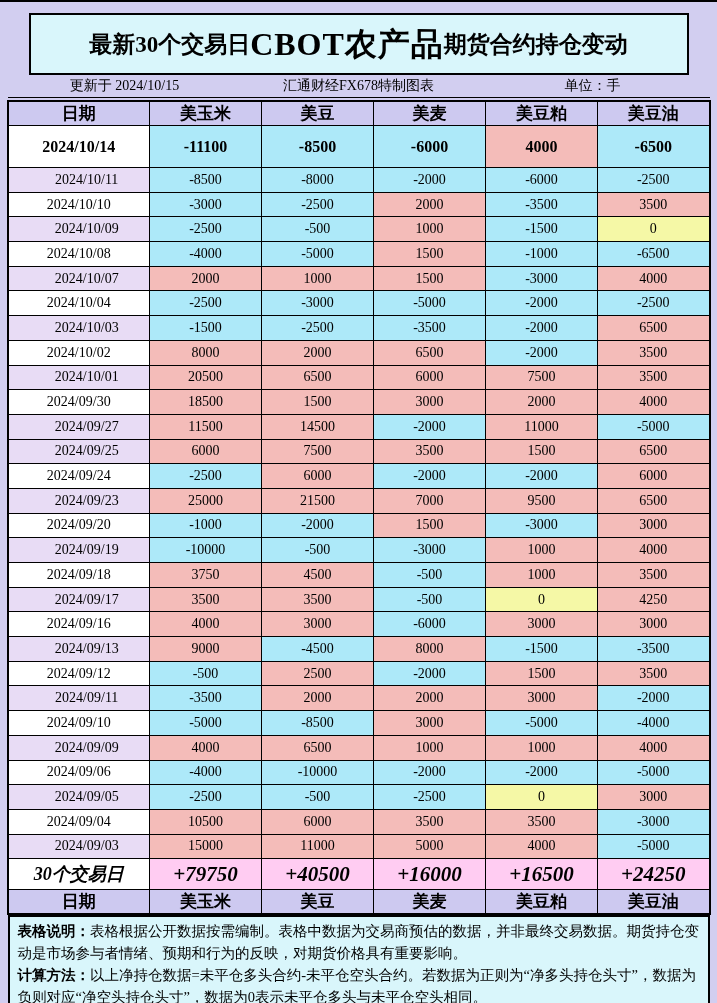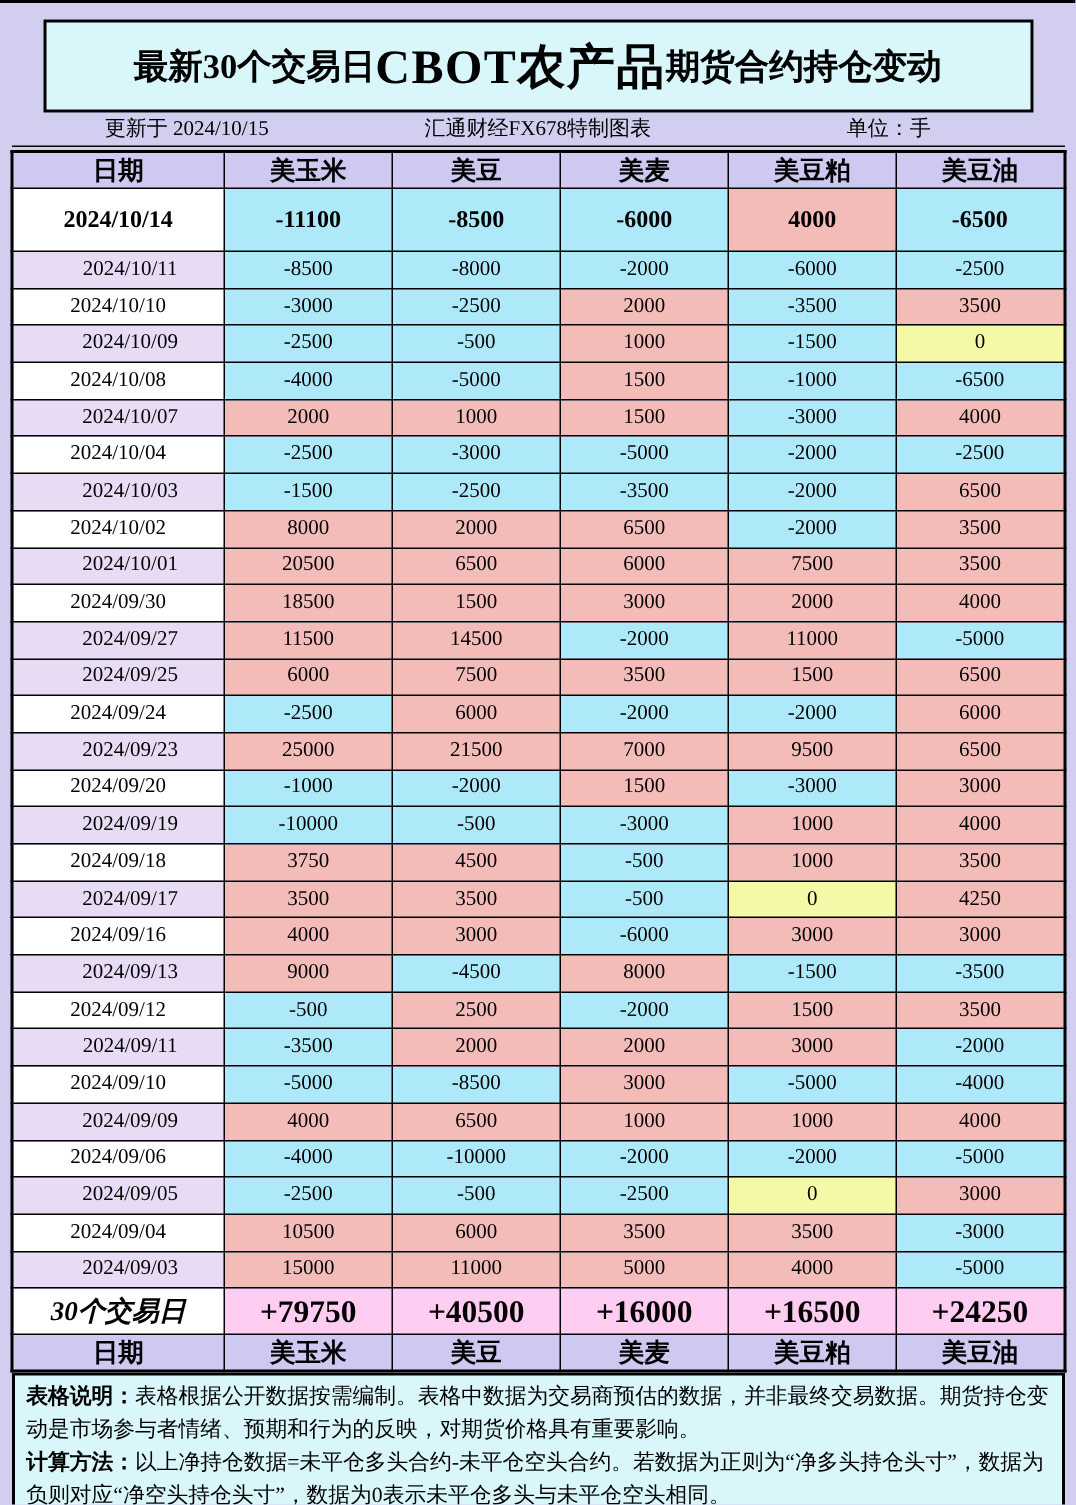--- a/index.html
+++ b/index.html
@@ -55,21 +55,21 @@
   th{height:24px;font-size:17px;font-weight:bold;background:var(--header-bg);}
   tbody td{height:24.7px;font-size:14px;}
   tr.first-row td{font-size:16px;font-weight:bold;height:42px;}
   td.date{background:#FFFFFF;}
   td.date.alt{background:var(--date-alt-bg);padding-left:16px;}
   td.pos{background:var(--positive-bg);}
   td.neg{background:var(--negative-bg);}
   td.zero{background:var(--zero-bg);}
   tr.summary-row td{height:31px;font-weight:bold;}
   tr.summary-row td.s-label{font-size:18px;background:#FFFFFF;font-style:italic;}
-  tr.summary-row td.s-val{font-size:21px;background:var(--summary-value-bg);}
+  tr.summary-row td.s-val{font-size:21px;background:var(--summary-value-bg);font-style:italic;}
   tr.footer-header-row td{height:24px;font-size:17px;font-weight:bold;background:var(--header-bg);}
   .notes-box{
     width:702px;margin:0 auto;
     background:var(--notes-bg);
     border:2px solid var(--border-color);
     padding:4px 8px 6px 8px;
     font-size:14.5px;line-height:1.5;text-align:left;
   }
   .note-line b{font-weight:bold;}
 </style>

